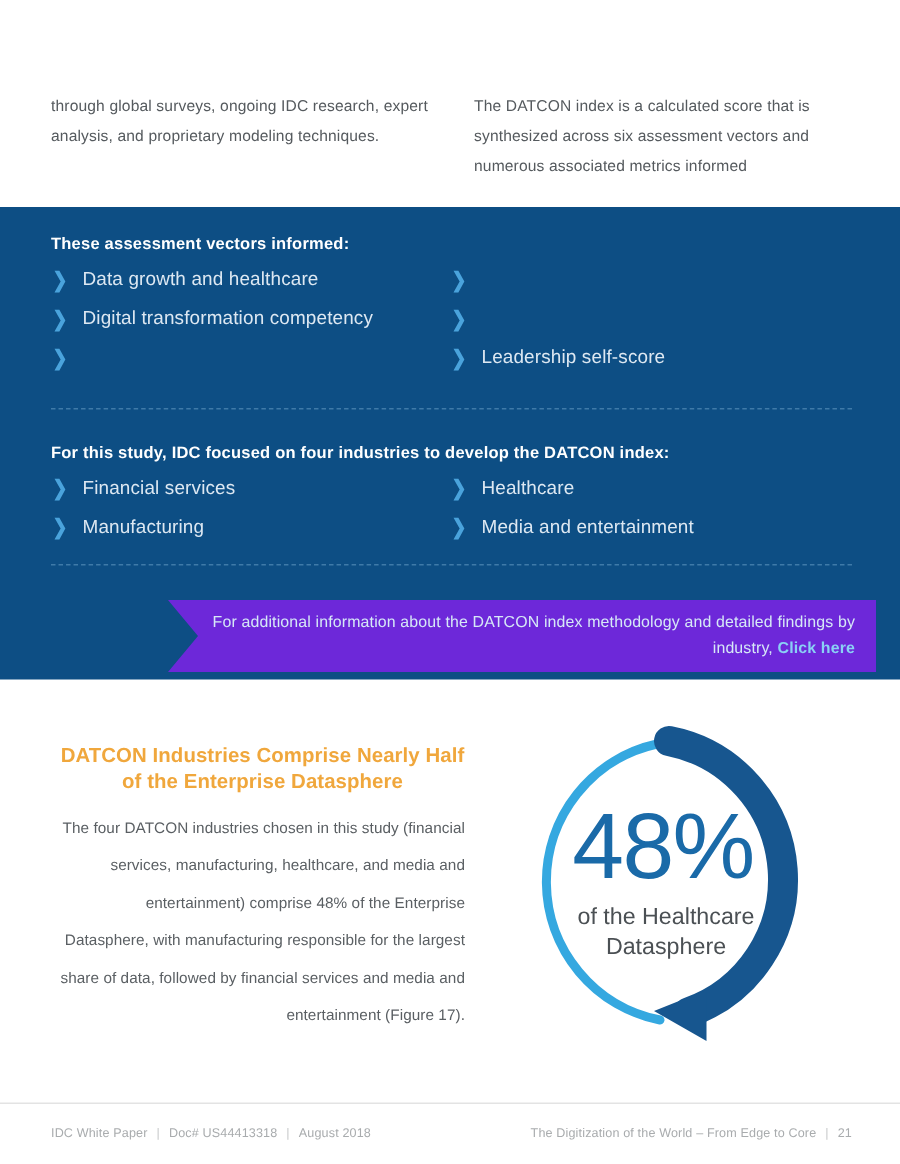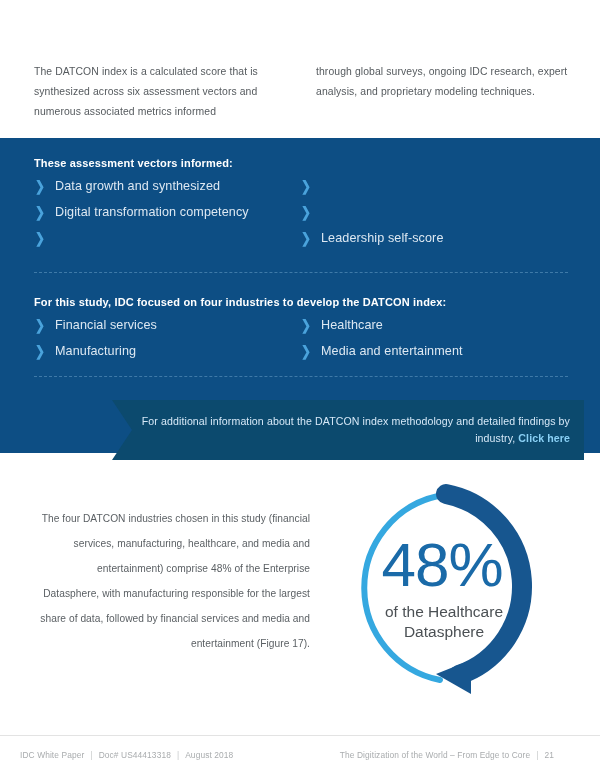--- a/index.html
+++ b/index.html
@@ -70,22 +70,22 @@
     position: absolute; left: 34px; width: 534px; height: 1px;
     border-top: 1px dashed #3f7aa8;
   }
   .dash-1 { top: 134px; }
   .dash-2 { top: 238px; }
 
   
   .cta {
     position: absolute;
     left: 112px; top: 400px;
-    width: 472px; height: 60px;
-    background: #0c4a6e;
+    width: 472px; height: 48px;
+    background: #6d28d9;
     clip-path: polygon(0 0, 100% 0, 100% 100%, 0 100%, 20px 50%);
     display: flex; align-items: center; justify-content: flex-end;
     padding-right: 14px;
   }
   .cta .ctext {
     color: #d6e8f7;
     font-size: 10.6px;
     line-height: 17px;
     text-align: right;
     letter-spacing: .1px;
@@ -138,50 +138,50 @@
     margin-top: 7px;
     margin-left: -2px;
   }
 
   
   .foot-rule {
     position: absolute; left: 0; top: 735px; width: 600px; height: 1px;
     background: #e3e3e3;
   }
   .footer {
-    position: absolute; left: 20px; top: 750px; width: 534px;
+    position: absolute; left: 34px; top: 750px; width: 534px;
     display: flex; justify-content: space-between;
     color: #a9acae; font-size: 8.4px; letter-spacing: .1px;
   }
   .footer .sep { padding: 0 6px; color: #c8cacb; }
   .footer .fleft, .footer .fright { display: flex; align-items: center; white-space: nowrap; }
 </style>
 </head>
 <body>
 
 <div class="page">
 
   <div class="intro">
     <div class="col">
+      <p>through global surveys, ongoing IDC research, expert analysis, and proprietary modeling techniques.</p>
+    </div>
+    <div class="col">
       <p>The DATCON index is a calculated score that is synthesized across six assessment vectors and numerous associated metrics informed</p>
-    </div>
-    <div class="col">
-      <p>through global surveys, ongoing IDC research, expert analysis, and proprietary modeling techniques.</p>
     </div>
   </div>
 
   <div class="blue-band">
 
     <div class="band-head head-1">These assessment vectors informed:</div>
 
     <div class="bullets blist-1">
       <div class="bcol">
         <div class="bullet">
           <span class="chev">❯</span>
-          <span class="btxt">Data growth and synthesized</span>
+          <span class="btxt">Data growth and healthcare</span>
         </div>
         <div class="bullet">
           <span class="chev">❯</span>
           <span class="btxt">Digital transformation competency</span>
         </div>
         <div class="bullet">
           <span class="chev">❯</span>
         </div>
       </div>
       <div class="bcol right">
@@ -229,20 +229,21 @@
   </div>
 
   <div class="cta">
     <div class="ctext"><span>For additional information about the DATCON index methodology and detailed findings by industry,</span>
       <span class="clink">Click here</span>
     </div>
   </div>
 
   <div class="fig">
     <div class="fig-left">
+      <div class="fig-title">DATCON Industries Comprise Nearly Half of the Enterprise Datasphere</div>
       <div class="fig-body">The four DATCON industries chosen in this study (financial services, manufacturing, healthcare, and media and entertainment) comprise 48% of the Enterprise Datasphere, with manufacturing responsible for the largest share of data, followed by financial services and media and entertainment (Figure 17).</div>
     </div>
 
     <div class="donut">
       <svg width="230" height="220" viewBox="0 0 230 220">
 
         <path d="M 108 18 A 94 94 0 0 0 110 202" fill="none" stroke="#35a8e0" stroke-width="6" stroke-linecap="round"></path>
 
         <path d="M 116 16 A 94 94 0 0 1 129 197" fill="none" stroke="#17568f" stroke-width="20" stroke-linecap="round"></path>
 

